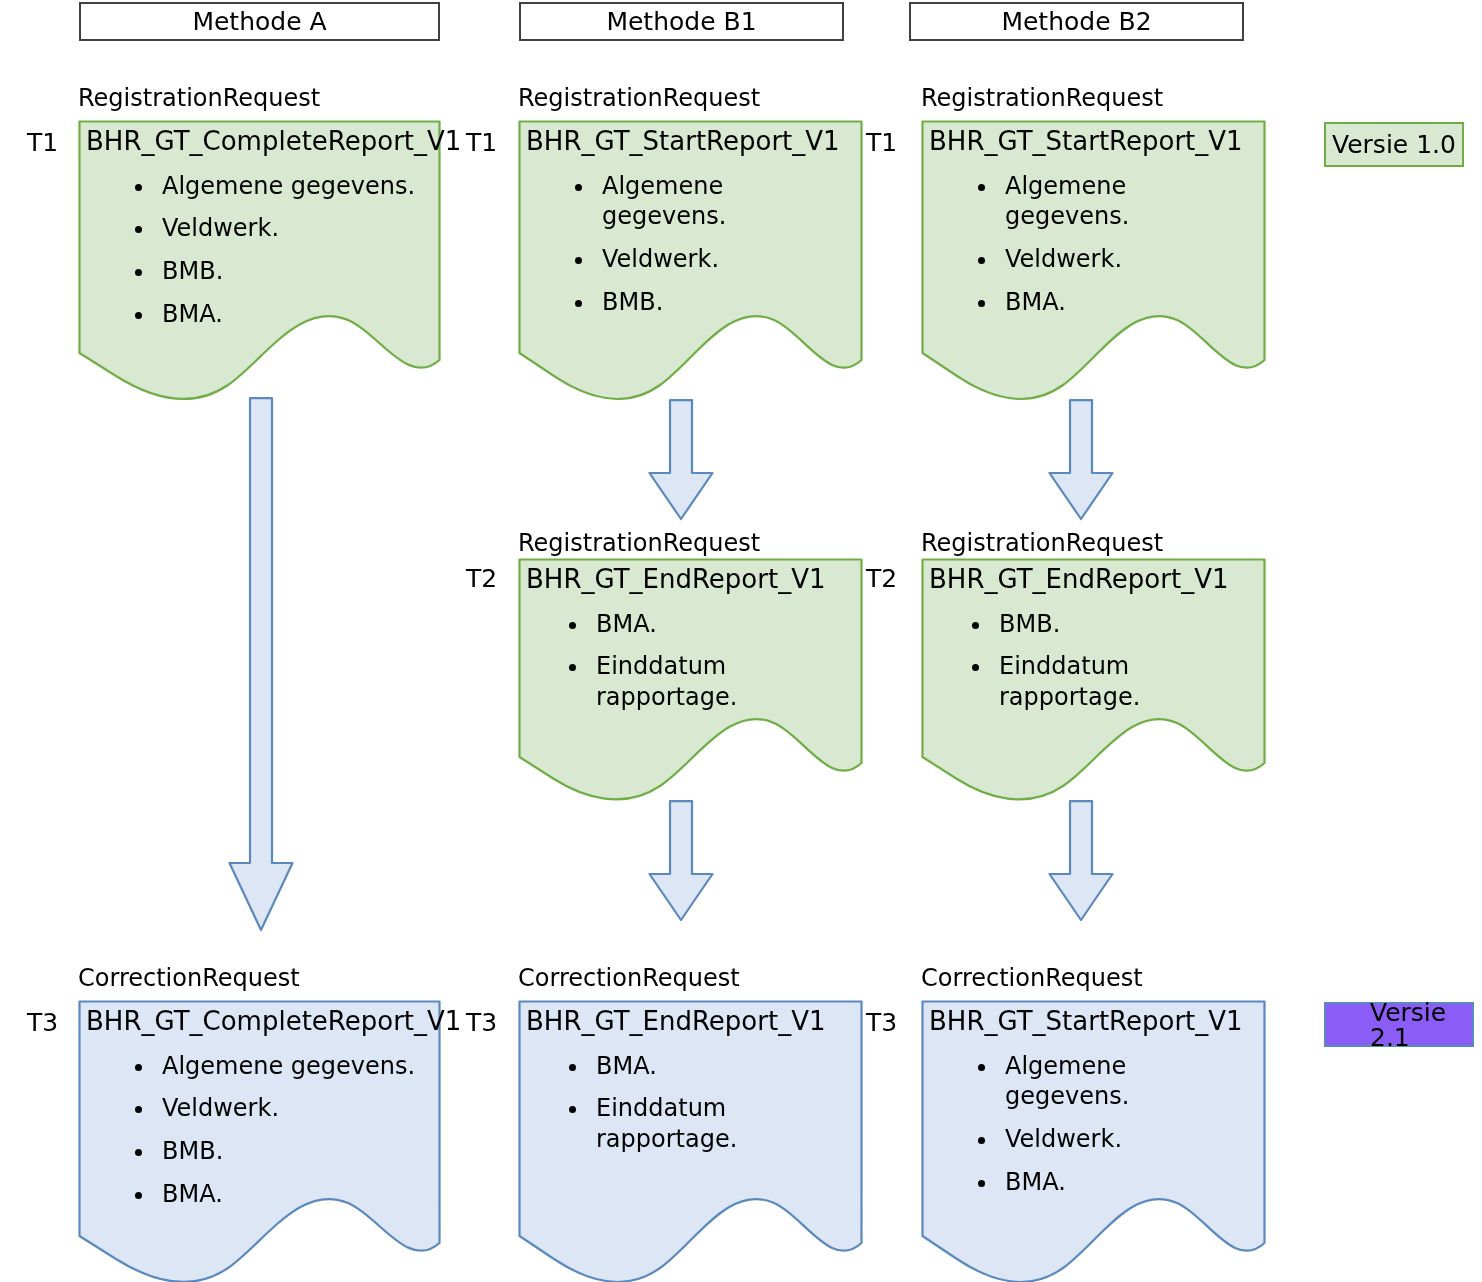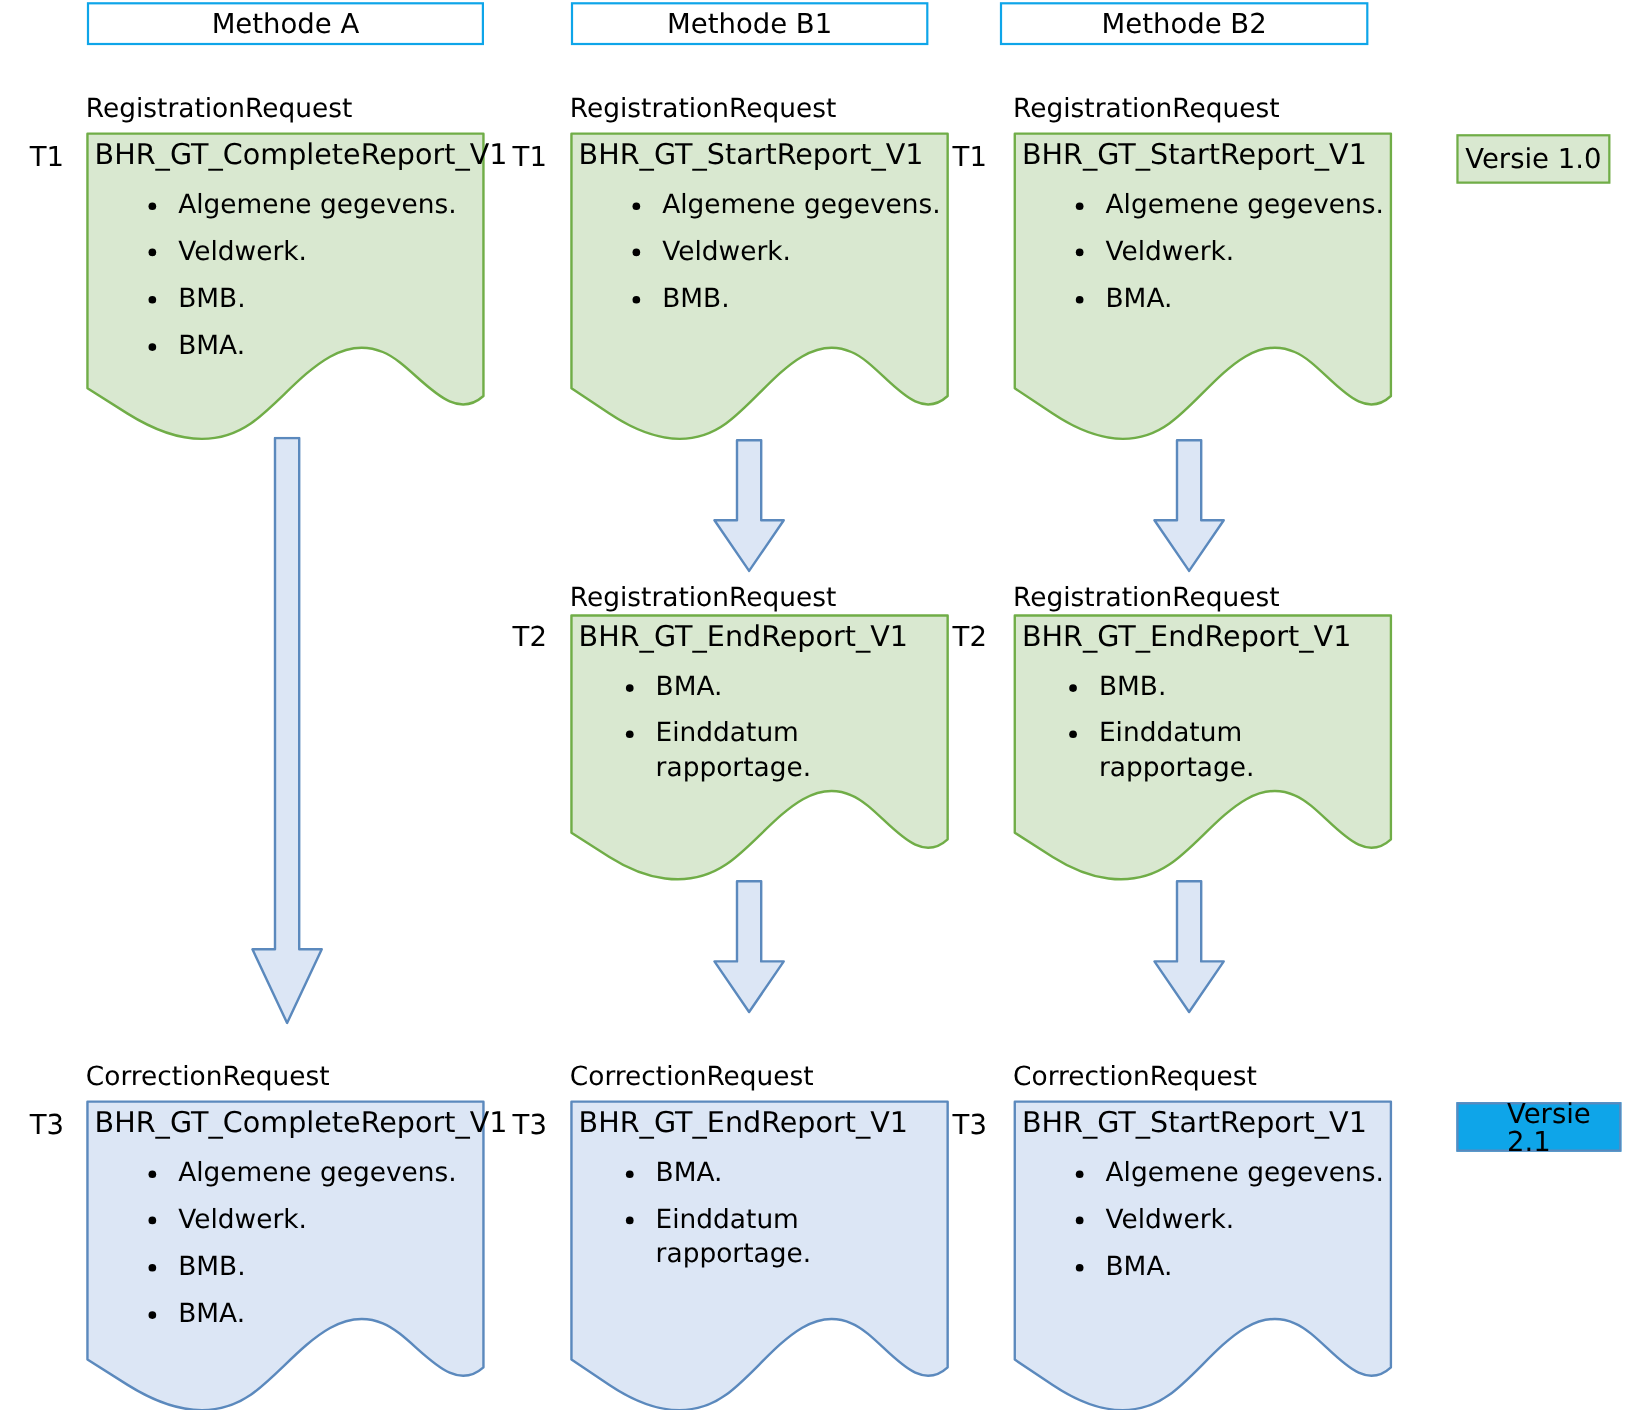--- a/index.html
+++ b/index.html
@@ -5,38 +5,38 @@
   html,body{margin:0;padding:0;background:#ffffff;}
   body{
     width:1482px;height:1282px;position:relative;overflow:hidden;
     font-family:"DejaVu Sans","Liberation Sans",sans-serif;
     color:#000000;
   }
   .canvas{position:absolute;left:0;top:0;width:1482px;height:1282px;}
 
   
   .method-header{
-    position:absolute;border:2px solid #0ea5e9;background:#ffffff;
+    position:absolute;border:2px solid #404040;background:#ffffff;
     display:flex;align-items:center;justify-content:center;
     font-size:25px;line-height:1;box-sizing:border-box;
   }
 
   
   .doc-caption{
     position:absolute;font-size:24px;line-height:1;
     white-space:nowrap;
   }
 
   
   .t-label{
     position:absolute;font-size:25px;line-height:1;white-space:nowrap;
   }
 
   
-  .doc{position:absolute;padding-left:16px;}
+  .doc{position:absolute;}
   .doc svg{position:absolute;left:0;top:0;display:block;}
   .doc-body{
     position:absolute;left:0;top:0;width:100%;
     box-sizing:border-box;padding:6px 0 0 8px;
   }
   .doc-title{font-size:26px;line-height:1.18;white-space:nowrap;}
   .doc-list{
     margin:14px 0 0 0;padding:0 0 0 58px;list-style:disc;
   }
   .doc-list li{
@@ -47,21 +47,21 @@
   .arrow{position:absolute;}
   .arrow svg{display:block;}
 
   
   .version-chip{
     position:absolute;box-sizing:border-box;
     display:flex;align-items:center;justify-content:center;
     font-size:25px;line-height:1;
   }
   .version-green{background:#d9e8d0;border:2px solid #70ad47;}
-  .version-blue{background:#0ea5e9;border:2px solid #5b89bd;padding-left:44px;}
+  .version-blue{background:#8b5cf6;border:2px solid #5b89bd;padding-left:44px;}
 </style>
 </head>
 <body>
 
 <div class="canvas">
 
   <div class="method-header" style="left:79px;top:2px;width:361px;height:39px;">
     <span>Methode A</span>
   </div>
   <div class="method-header" style="left:519px;top:2px;width:325px;height:39px;">

